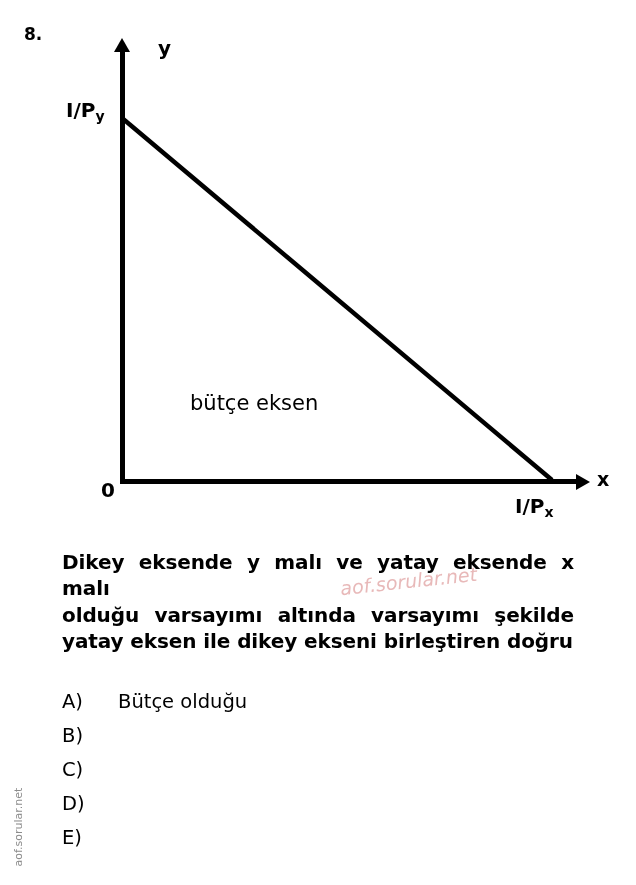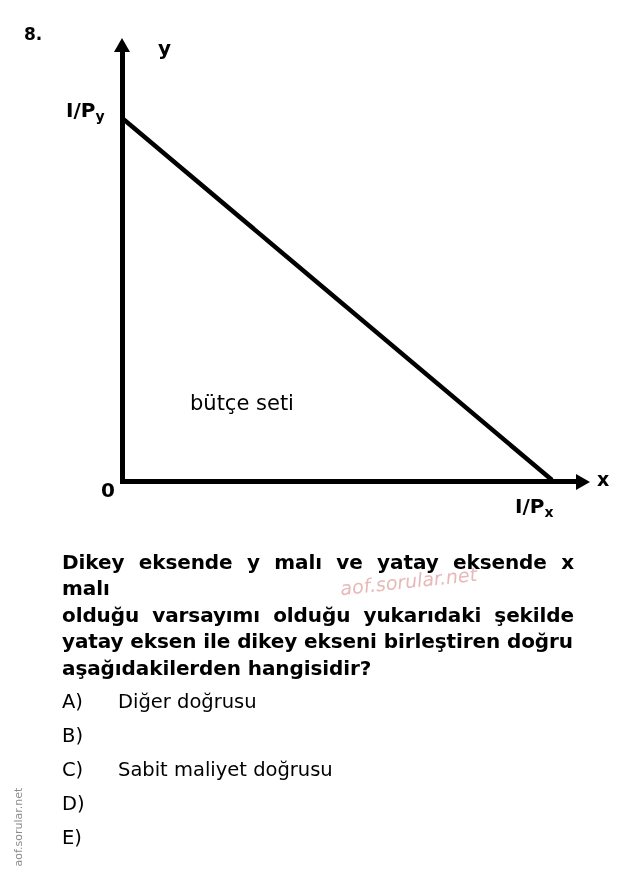--- a/index.html
+++ b/index.html
@@ -207,41 +207,39 @@
   <div class="label-origin">0</div>
 
   <div class="label-intercept-y">
     <span>I/P</span><sub>y</sub>
   </div>
 
   <div class="label-intercept-x">
     <span>I/P</span><sub>x</sub>
   </div>
 
-  <div class="label-budget-set">bütçe seti</div>
+  <div class="label-budget-set">bütçe eksen</div>
 </div>
 
 <div class="question-text">
   <span class="q-line-1">Dikey eksende y malı ve yatay eksende x malı</span>
-  <span class="q-line-2">olduğu varsayımı olduğu yukarıdaki şekilde</span>
+  <span class="q-line-2">olduğu varsayımı altında varsayımı şekilde</span>
   <span class="q-line-3">yatay eksen ile dikey ekseni birleştiren doğru</span>
-  <span class="q-line-4">aşağıdakilerden hangisidir?</span>
 </div>
 
 <div class="options">
   <div class="option">
     <span class="option-letter">A)</span>
-    <span class="option-label">Diğer doğrusu</span>
+    <span class="option-label">Bütçe olduğu</span>
   </div>
   <div class="option">
     <span class="option-letter">B)</span>
   </div>
   <div class="option">
     <span class="option-letter">C)</span>
-    <span class="option-label">Sabit maliyet doğrusu</span>
   </div>
   <div class="option">
     <span class="option-letter">D)</span>
   </div>
   <div class="option">
     <span class="option-letter">E)</span>
   </div>
 </div>
 
 <div class="watermark-center">aof.sorular.net</div>

